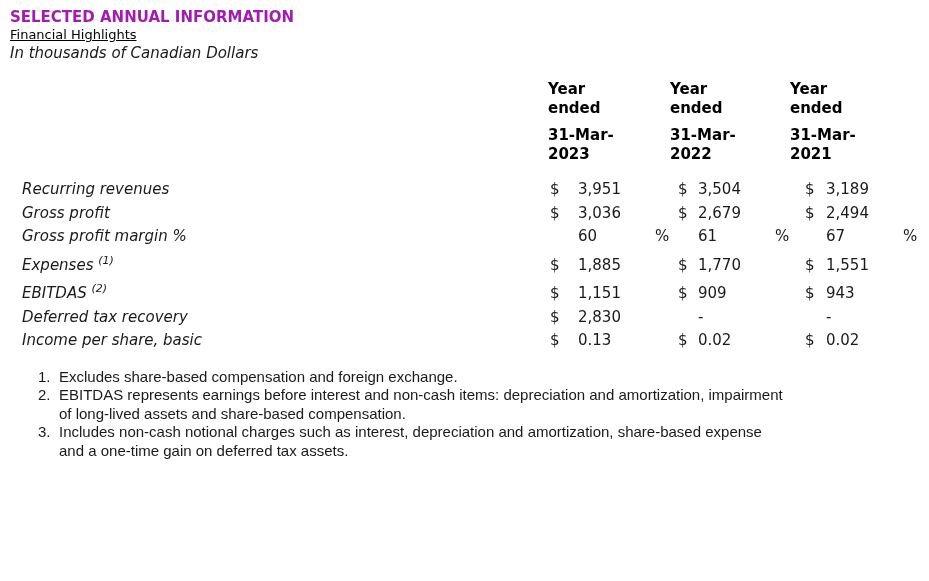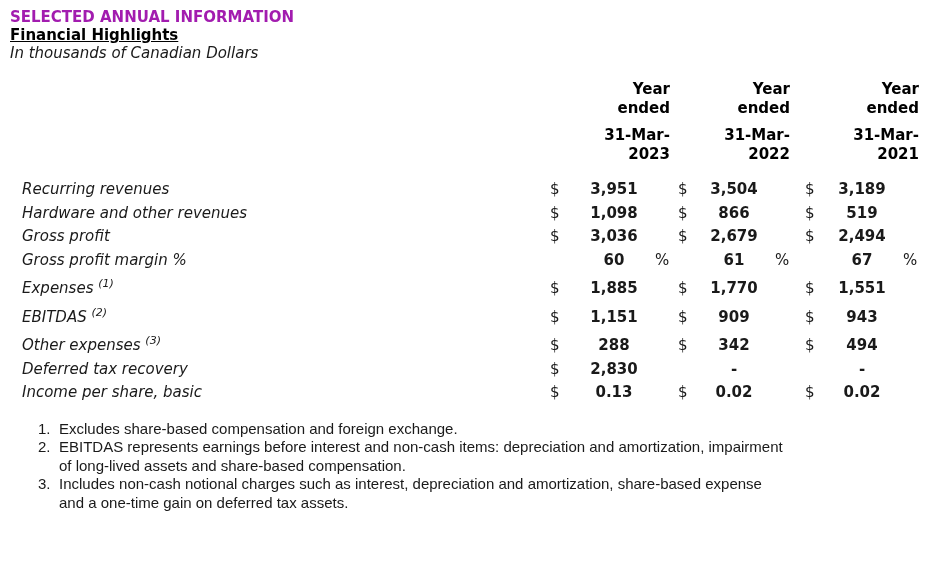--- a/index.html
+++ b/index.html
@@ -12,22 +12,22 @@
     color: #1a1a1a;
     overflow: hidden;
   }
   .doc-title {
     font-size: 15px;
     font-weight: bold;
     color: #a21caf;
     line-height: 18px;
   }
   .doc-subtitle {
-    font-size: 15px;
-    font-weight: bold;
+    font-size: 13px;
+    font-weight: normal;
     text-decoration: underline;
     color: #000000;
     line-height: 18px;
   }
   .unit-note {
     font-size: 15px;
     font-style: italic;
     line-height: 18px;
   }
   table.fin-table {
@@ -35,21 +35,21 @@
     table-layout: fixed;
     margin-top: 18px;
   }
   table.fin-table th, table.fin-table td {
     padding: 0;
     font-size: 15px;
     vertical-align: bottom;
   }
   thead th {
     font-weight: bold;
-    text-align: right;
+    text-align: left;
     color: #000000;
     vertical-align: top;
   }
   .period-label {
     display: inline-block;
     width: 64px;
     line-height: 19px;
   }
   .date-label {
     display: inline-block;
@@ -58,21 +58,21 @@
     margin-top: 8px;
     margin-bottom: 14px;
   }
   tbody td {
     height: 23.5px;
     line-height: 23.5px;
     white-space: nowrap;
   }
   tbody td.label { text-align: left; padding-left: 12px; font-style: italic; }
   tbody td.cur   { text-align: left; }
-  tbody td.val   { text-align: center; font-weight: bold; }
+  tbody td.val   { text-align: left; }
   tbody td.suf   { text-align: left; padding-left: 5px; }
   tbody tr td:nth-child(2)  { padding-left: 2px; }
   tbody tr td:nth-child(5)  { padding-left: 8px; }
   tbody tr td:nth-child(8)  { padding-left: 15px; }
   sup.fn-ref { font-size: 11px; }
   .footnotes {
     margin-top: 15px;
     padding-left: 28px;
     font-family: "Liberation Sans", sans-serif;
     font-size: 15px;
@@ -129,32 +129,20 @@
         <td class="val">3,951</td>
         <td class="suf"></td>
         <td class="cur">$</td>
         <td class="val">3,504</td>
         <td class="suf"></td>
         <td class="cur">$</td>
         <td class="val">3,189</td>
         <td class="suf"></td>
       </tr>
       <tr>
-        <td class="label">Hardware and other revenues</td>
-        <td class="cur">$</td>
-        <td class="val">1,098</td>
-        <td class="suf"></td>
-        <td class="cur">$</td>
-        <td class="val">866</td>
-        <td class="suf"></td>
-        <td class="cur">$</td>
-        <td class="val">519</td>
-        <td class="suf"></td>
-      </tr>
-      <tr>
         <td class="label">Gross profit</td>
         <td class="cur">$</td>
         <td class="val">3,036</td>
         <td class="suf"></td>
         <td class="cur">$</td>
         <td class="val">2,679</td>
         <td class="suf"></td>
         <td class="cur">$</td>
         <td class="val">2,494</td>
         <td class="suf"></td>
@@ -186,32 +174,20 @@
       <tr>
         <td class="label">EBITDAS <sup class="fn-ref">(2)</sup></td>
         <td class="cur">$</td>
         <td class="val">1,151</td>
         <td class="suf"></td>
         <td class="cur">$</td>
         <td class="val">909</td>
         <td class="suf"></td>
         <td class="cur">$</td>
         <td class="val">943</td>
-        <td class="suf"></td>
-      </tr>
-      <tr>
-        <td class="label">Other expenses <sup class="fn-ref">(3)</sup></td>
-        <td class="cur">$</td>
-        <td class="val">288</td>
-        <td class="suf"></td>
-        <td class="cur">$</td>
-        <td class="val">342</td>
-        <td class="suf"></td>
-        <td class="cur">$</td>
-        <td class="val">494</td>
         <td class="suf"></td>
       </tr>
       <tr>
         <td class="label">Deferred tax recovery</td>
         <td class="cur">$</td>
         <td class="val">2,830</td>
         <td class="suf"></td>
         <td class="cur"></td>
         <td class="val">-</td>
         <td class="suf"></td>

